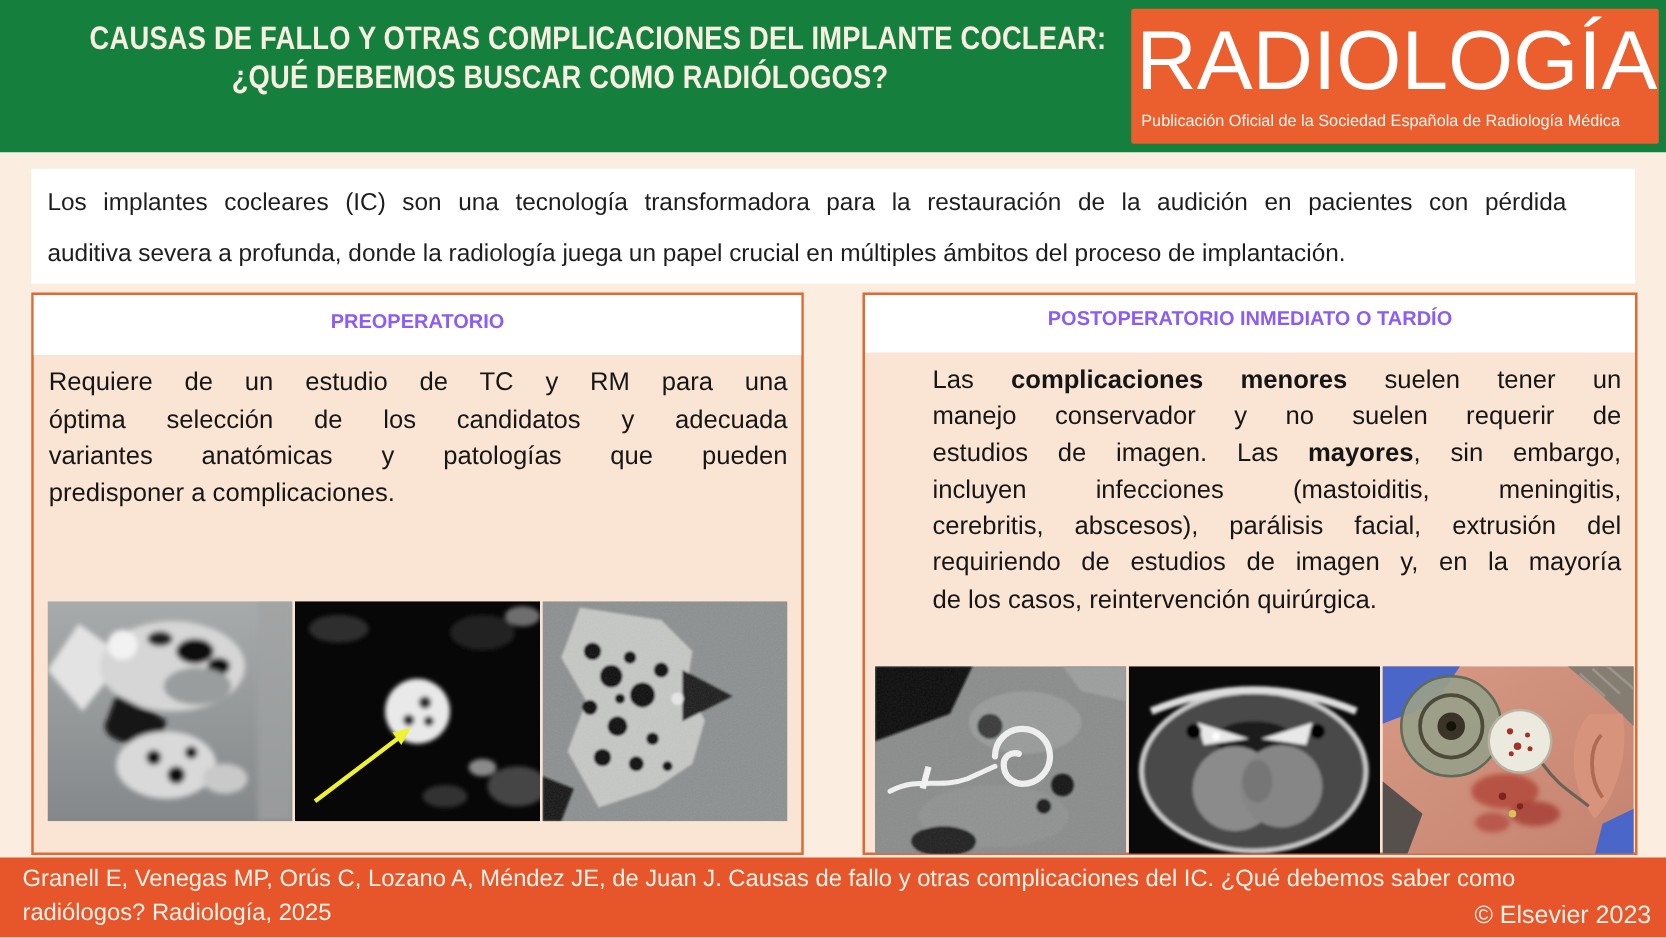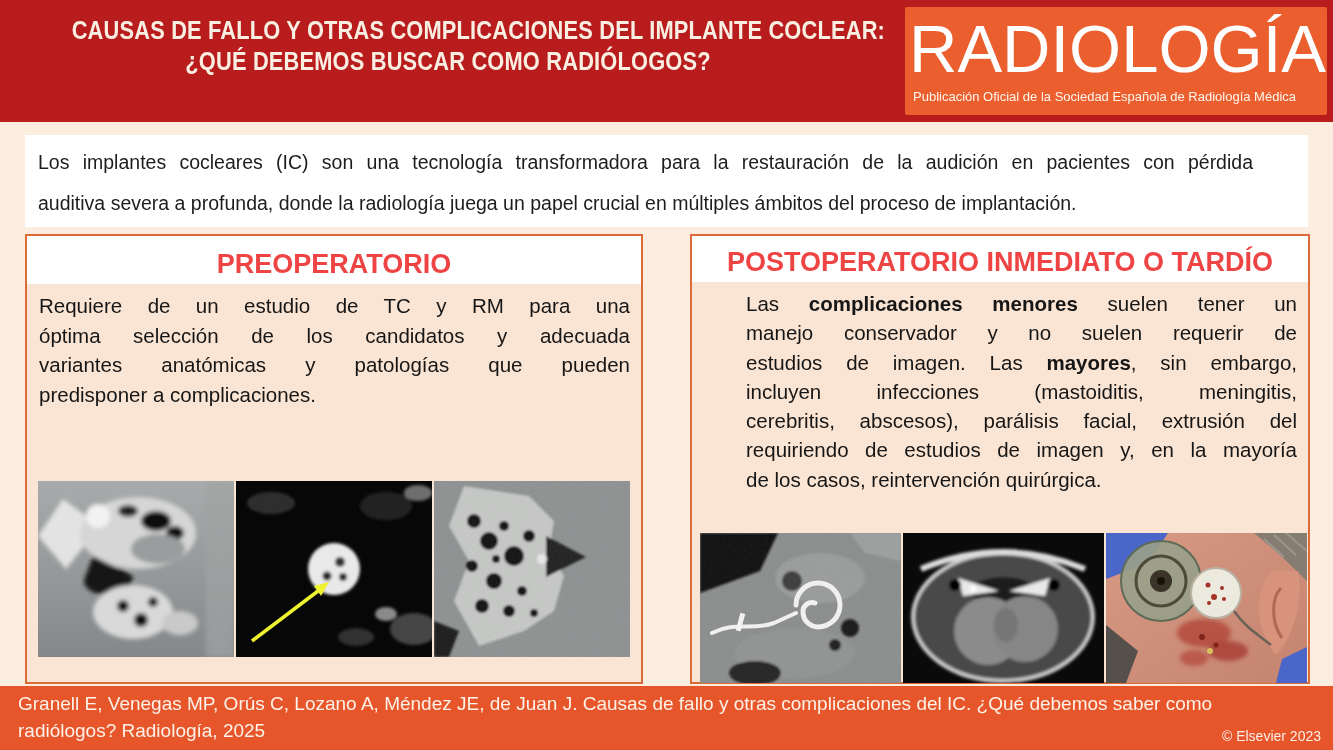--- a/index.html
+++ b/index.html
@@ -1,20 +1,20 @@
 <!DOCTYPE html>
 <html><head>
 <meta charset="utf-8">
 <style>
   html,body{margin:0;padding:0;}
   body{width:1333px;height:750px;position:relative;overflow:hidden;
        font-family:"Liberation Sans",sans-serif;background:#FBEDDF;}
 
   
-  .header{position:absolute;left:0;top:0;width:1333px;height:122px;background:#b91c1c;}
+  .header{position:absolute;left:0;top:0;width:1333px;height:122px;background:#15803d;}
   .title-wrap{position:absolute;left:0;top:15px;width:896px;
               transform:scaleX(0.84);transform-origin:448px 0;}
   .tl{white-space:nowrap;text-align:center;font-size:26px;font-weight:bold;
       line-height:31px;color:#F8EFE2;letter-spacing:0.2px;}
   .logo-box{position:absolute;left:905px;top:7px;width:422px;height:108px;
             background:#EB5E2E;border-radius:2px;}
   .logo-text{color:#FFFFFF;font-size:67px;line-height:1;font-weight:400;
              padding:8px 0 0 4px;letter-spacing:0px;white-space:nowrap;}
   .logo-sub{color:#FFF6EE;font-size:13px;padding:7px 0 0 8px;white-space:nowrap;}
 
@@ -27,38 +27,38 @@
 
   .jl{white-space:nowrap;text-align:justify;text-align-last:justify;}
   .jl:last-child{text-align-last:left;}
   .fl{white-space:nowrap;}
 
   .panel{position:absolute;top:112px;height:450px;box-sizing:border-box;
          border:2px solid #DC6B38;background:#FAE4D3;}
   .panel-left{left:25px;width:618px;}
   .panel-right{left:690px;width:620px;}
   .panel-header{background:#FFFFFF;text-align:center;font-weight:bold;
-                font-size:27px;color:#ef4444;}
+                font-size:16px;color:#8b5cf6;}
   .panel-left .panel-header{height:48px;padding-top:13px;box-sizing:border-box;}
   .panel-right .panel-header{height:46px;padding-top:11px;box-sizing:border-box;}
   .panel-body-text{margin:7px 11px 0 12px;font-size:20.5px;color:#161616;}
   .panel-left .panel-body-text .jl{line-height:29.5px;}
   .panel-right .panel-body-text .jl{line-height:29.3px;margin-left:42px;}
 
   .img-row{position:absolute;display:flex;gap:2px;}
   .img-row-left{left:11px;top:245px;}
   .img-row-right{left:8px;top:297px;}
   figure{margin:0;padding:0;line-height:0;}
 
   
   .footer{position:absolute;left:0;top:686px;width:1333px;height:64px;background:#E7552B;}
   .cite{position:absolute;left:18px;top:4px;width:1290px;font-size:19px;
         color:#FCF2E8;}
   .cite .fl{line-height:27px;}
-  .copy{position:absolute;right:12px;bottom:6px;font-size:14px;color:#FBEFE6;}
+  .copy{position:absolute;right:12px;bottom:6px;font-size:20px;color:#FBEFE6;}
 </style>
 </head>
 <body>
 
 <div class="header">
   <div class="title-wrap">
       <div class="tl">CAUSAS DE FALLO Y OTRAS COMPLICACIONES DEL IMPLANTE COCLEAR:</div>
       <div class="tl">¿QUÉ DEBEMOS BUSCAR COMO RADIÓLOGOS?</div>
     </div>
   <div class="logo-box">

